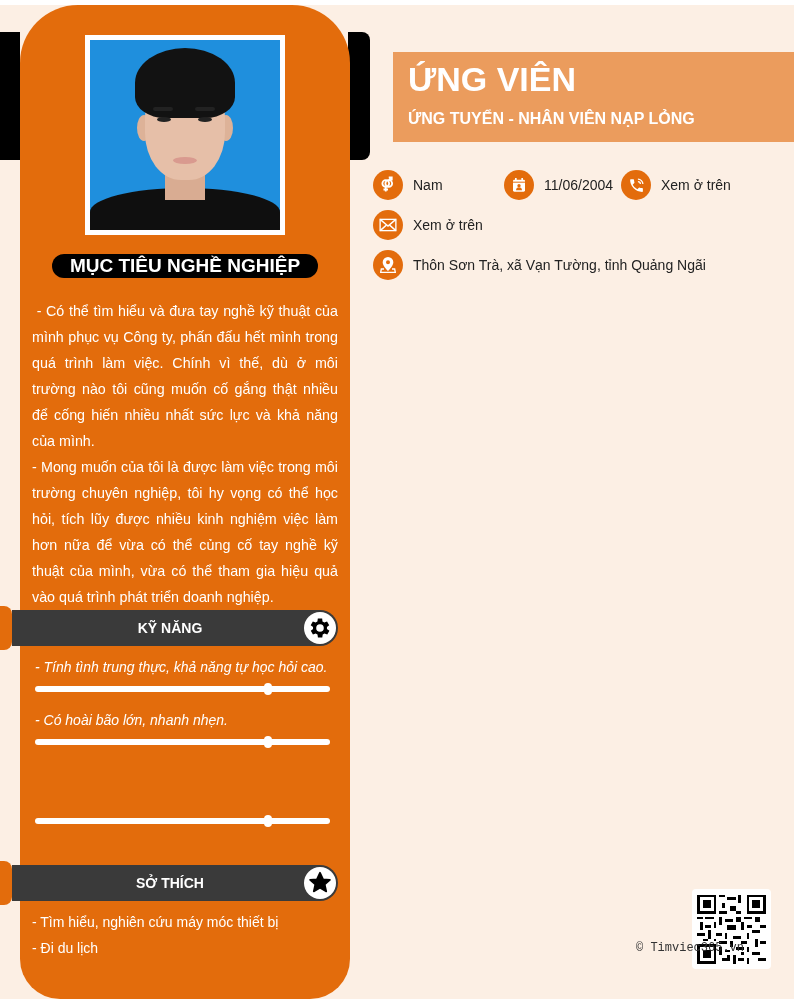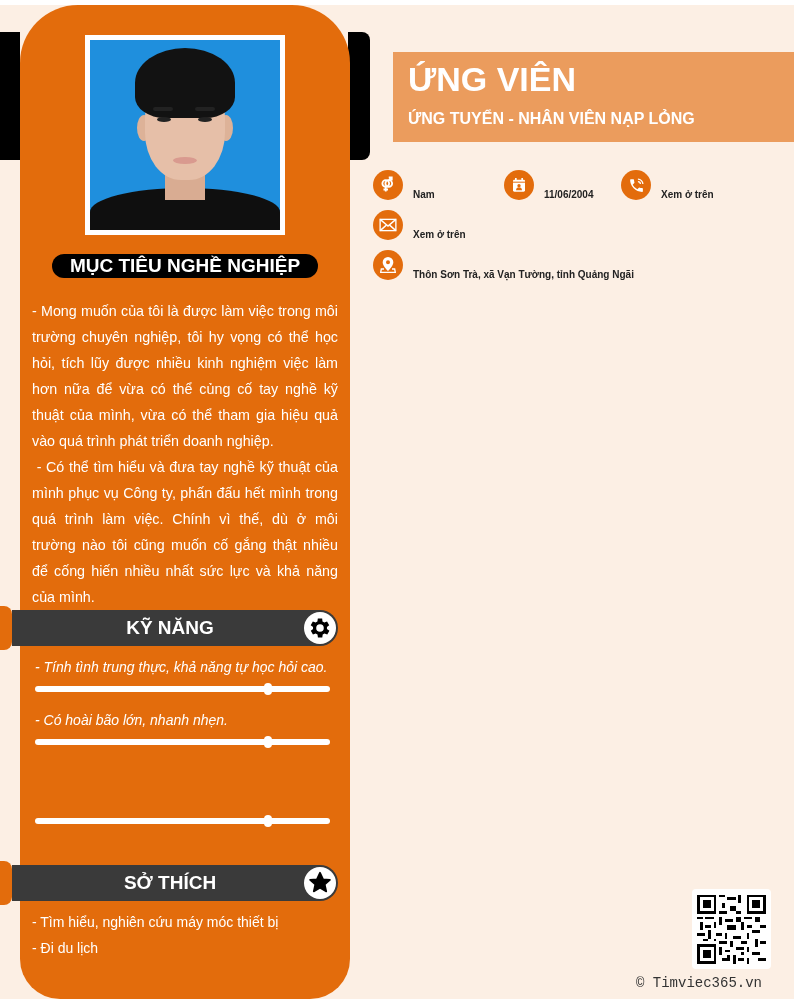--- a/index.html
+++ b/index.html
@@ -22,39 +22,39 @@
   .photo .shirt { position: absolute; left: 0; top: 148px; width: 190px; height: 60px; background: #0f0f0f; border-radius: 50% 50% 0 0 / 40% 40% 0 0; }
   .photo .eye { position: absolute; top: 77px; width: 14px; height: 5px; background: #222; border-radius: 50%; }
   .photo .brow { position: absolute; top: 67px; width: 20px; height: 4px; background: #222; border-radius: 2px; }
   .photo .mouth { position: absolute; left: 83px; top: 117px; width: 24px; height: 7px; background: #d99a8f; border-radius: 50%; }
 
   .pill-title { position: absolute; left: 32px; top: 249px; width: 266px; height: 24px; background: #000; border-radius: 17px; color: #fff; font-weight: bold; font-size: 19px; display: flex; align-items: center; justify-content: center; }
 
   .objective { position: absolute; left: 12px; top: 293px; width: 306px; color: #fff; font-size: 14.3px; line-height: 26px; text-align: justify; }
 
   .section-bar { position: absolute; left: -8px; width: 326px; height: 36px; background: #3a3a3a; border-radius: 0 18px 18px 0; }
-  .section-bar .title { position: absolute; left: 0; width: 100%; top: 0; height: 36px; line-height: 36px; color: #fff; font-weight: bold; font-size: 19px; text-align: center; padding-right: 10px; }
+  .section-bar .title { position: absolute; left: 0; width: 100%; top: 0; height: 36px; line-height: 36px; color: #fff; font-weight: bold; font-size: 14px; text-align: center; padding-right: 10px; }
   .section-bar .badge { position: absolute; right: 2px; top: 2px; width: 32px; height: 32px; border-radius: 50%; background: #fff; display: flex; align-items: center; justify-content: center; }
   .side-notch { position: absolute; left: 0; width: 12px; height: 44px; background: #e36c0c; border-radius: 0 8px 8px 0; }
 
   .skill { position: absolute; left: 15px; width: 300px; color: #fff; font-size: 14px; line-height: 26px; font-style: italic; }
   .track { position: absolute; left: 15px; width: 295px; height: 6px; background: #fff; border-radius: 3px; }
   .thumb { position: absolute; top: -3px; width: 8px; height: 12px; background: #fff; border-radius: 4px; }
 
   .hobby { position: absolute; left: 12px; color: #fff; font-size: 14px; line-height: 26px; }
 
   .header-band { position: absolute; left: 393px; top: 47px; width: 421px; height: 90px; background: #eb9c5d; }
   .header-band .name { position: absolute; left: 15px; top: 8px; color: #fff; font-weight: bold; font-size: 34px; }
   .header-band .role { position: absolute; left: 15px; top: 58px; color: #fff; font-weight: bold; font-size: 16px; }
 
-  .info { position: absolute; display: flex; align-items: flex-end; font-size: 10px; color: #222; font-weight: bold; }
+  .info { position: absolute; display: flex; align-items: center; font-size: 14px; color: #222; }
   .info .ic { width: 30px; height: 30px; border-radius: 50%; background: #e36c0c; display: flex; align-items: center; justify-content: center; margin-right: 10px; flex: none; }
 
   .qr { position: absolute; left: 692px; top: 884px; width: 79px; height: 80px; background: #fff; border-radius: 4px; padding: 5px; }
-  .copyright { position: absolute; left: 636px; top: 970px; font-family: "Liberation Mono", "DejaVu Sans Mono", monospace; font-size: 14px; color: #333; }
+  .copyright { position: absolute; left: 636px; top: 936px; font-family: "Liberation Mono", "DejaVu Sans Mono", monospace; font-size: 12px; color: #333; }
 </style>
 </head>
 <body>
 
 <div class="page">
 
   <div class="tab-left"></div>
   <div class="tab-right"></div>
 
   <div class="sidebar">
@@ -70,22 +70,22 @@
         <div class="brow" style="left:105px"></div>
         <div class="eye" style="left:67px"></div>
         <div class="eye" style="left:108px"></div>
         <div class="mouth"></div>
       </div>
     </div>
 
     <div class="pill-title">MỤC TIÊU NGHỀ NGHIỆP</div>
 
     <div class="objective">
+      <p style="white-space:pre-wrap"> - Có thể tìm hiểu và đưa tay nghề kỹ thuật của mình phục vụ Công ty, phấn đấu hết mình trong quá trình làm việc. Chính vì thế, dù ở môi trường nào tôi cũng muốn cố gắng thật nhiều để cống hiến nhiều nhất sức lực và khả năng của mình.</p>
       <p>- Mong muốn của tôi là được làm việc trong môi trường chuyên nghiệp, tôi hy vọng có thể học hỏi, tích lũy được nhiều kinh nghiệm việc làm hơn nữa để vừa có thể củng cố tay nghề kỹ thuật của mình, vừa có thể tham gia hiệu quả vào quá trình phát triển doanh nghiệp.</p>
-      <p style="white-space:pre-wrap"> - Có thể tìm hiểu và đưa tay nghề kỹ thuật của mình phục vụ Công ty, phấn đấu hết mình trong quá trình làm việc. Chính vì thế, dù ở môi trường nào tôi cũng muốn cố gắng thật nhiều để cống hiến nhiều nhất sức lực và khả năng của mình.</p>
     </div>
 
     <div class="section-bar" style="top:605px">
       <div class="title">KỸ NĂNG</div>
       <div class="badge">
         <svg width="26" height="26" viewBox="0 0 24 24">
             <path fill="#000" d="M19.4 13a7.5 7.5 0 0 0 0-2l2.1-1.6-2-3.5-2.5 1a7.6 7.6 0 0 0-1.7-1L15 3.2h-4l-.4 2.7a7.6 7.6 0 0 0-1.7 1l-2.5-1-2 3.5L6.6 11a7.5 7.5 0 0 0 0 2l-2.1 1.6 2 3.5 2.5-1c.5.4 1.1.8 1.7 1l.4 2.7h4l.4-2.7c.6-.2 1.2-.6 1.7-1l2.5 1 2-3.5zM13 15.5a3.5 3.5 0 1 1 0-7 3.5 3.5 0 0 1 0 7z" transform="translate(-1 0)"></path>
           </svg>
       </div>
     </div>

